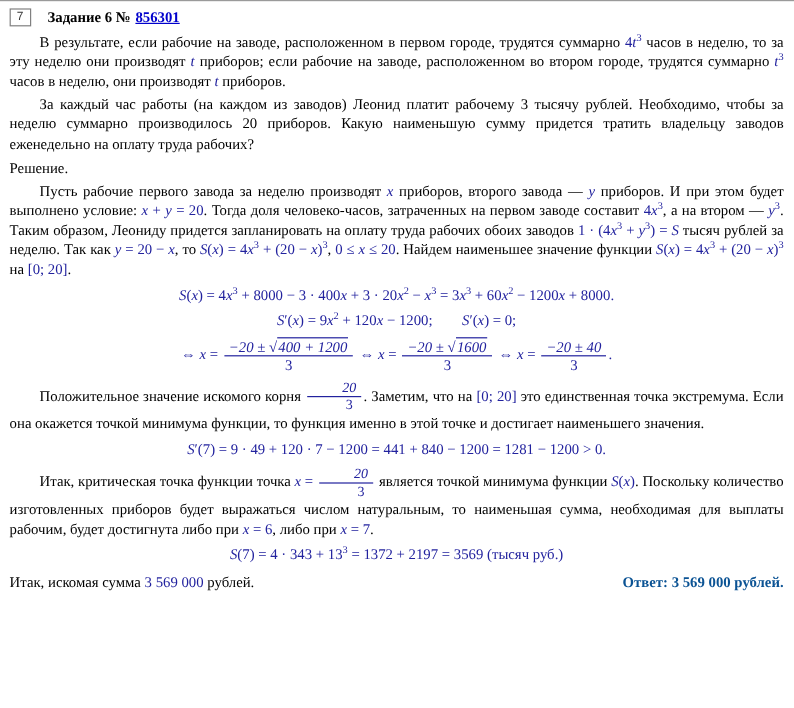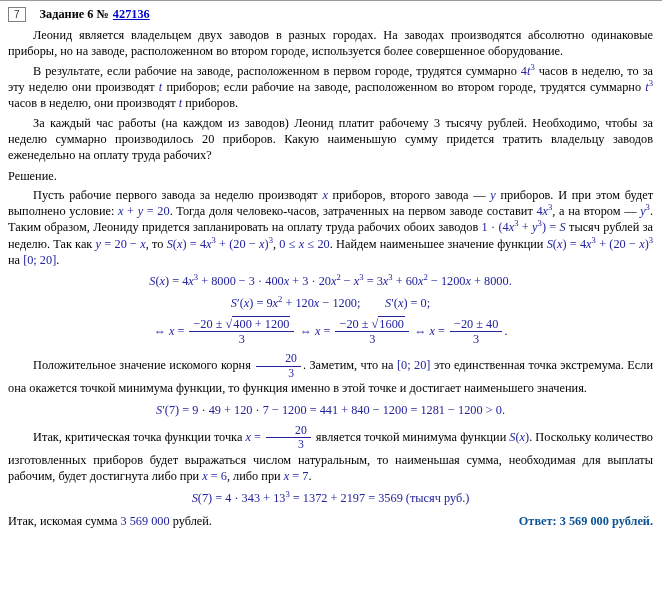--- a/index.html
+++ b/index.html
@@ -18,41 +18,40 @@
   }
   .title{font-weight:bold;}
   .link{color:var(--link);text-decoration:underline;cursor:pointer;margin-left:4px;font-weight:bold;}
   .para{margin:2px 0 3px;text-align:justify;text-indent:25px;line-height:1.33;}
   .label{font-weight:normal;margin:5px 0 3px;}
   .eq{text-align:center;margin:6px 0;line-height:1.25;}
   .m{color:var(--math);}
   .m i{font-style:italic;}
   sup{font-size:0.7em;line-height:0;}
   .frac{display:inline-block;vertical-align:middle;text-align:center;line-height:1.15;margin:0 2px;}
-  .fnum{display:block;border-bottom:1px solid currentColor;padding:0 4px;}
+  .fnum{display:block;border-bottom:1px solid currentColor;padding:0 4px;font-style:italic;}
   .fden{display:block;padding:0 4px;}
   .para .frac{font-size:0.95em;}
   .sqrt{white-space:nowrap;}
   .rad{border-top:1px solid currentColor;padding:0 1px;}
   .answer-row{display:flex;justify-content:space-between;align-items:baseline;margin:8px 0 0;}
   .answer{color:var(--answer);font-weight:bold;}
 </style>
 </head>
 <body>
 
 <div class="page">
 
   <div class="header">
     <span class="numbox">7</span>
     <span class="title">
-      <span>Задание 6 №</span><a class="link">427136</a>
+      <span>Задание 6 №</span><a class="link">856301</a>
     </span>
   </div>
 
-  <p class="para">Леонид является владельцем двух заводов в разных городах. На заводах производятся абсолютно одинаковые приборы, но на заводе, расположенном во втором городе, используется более совершенное оборудование.</p>
   <p class="para">В результате, если рабочие на заводе, расположенном в первом городе, трудятся суммарно <span class="m">4<i>t</i><sup>3</sup></span> часов в неделю, то за эту неделю они производят <span class="m"><i>t</i></span> приборов; если рабочие на заводе, расположенном во втором городе, трудятся суммарно <span class="m"><i>t</i><sup>3</sup></span> часов в неделю, они производят <span class="m"><i>t</i></span> приборов.</p>
   <p class="para">За каждый час работы (на каждом из заводов) Леонид платит рабочему 3 тысячу рублей. Необходимо, чтобы за неделю суммарно производилось 20 приборов. Какую наименьшую сумму придется тратить владельцу заводов еженедельно на оплату труда рабочих?</p>
 
   <p class="label">Решение.</p>
 
   <p class="para">Пусть рабочие первого завода за неделю производят <span class="m"><i>x</i></span> приборов, второго завода — <span class="m"><i>y</i></span> приборов. И при этом будет выполнено условие: <span class="m"><i>x</i> + <i>y</i> = 20</span>. Тогда доля человеко-часов, затраченных на первом заводе составит <span class="m">4<i>x</i><sup>3</sup></span>, а на втором — <span class="m"><i>y</i><sup>3</sup></span>. Таким образом, Леониду придется запланировать на оплату труда рабочих обоих заводов <span class="m">1 · (4<i>x</i><sup>3</sup> + <i>y</i><sup>3</sup>) = <i>S</i></span> тысяч рублей за неделю. Так как <span class="m"><i>y</i> = 20 − <i>x</i></span>, то <span class="m"><i>S</i>(<i>x</i>) = 4<i>x</i><sup>3</sup> + (20 − <i>x</i>)<sup>3</sup></span>, <span class="m">0 ≤ <i>x</i> ≤ 20</span>. Найдем наименьшее значение функции <span class="m"><i>S</i>(<i>x</i>) = 4<i>x</i><sup>3</sup> + (20 − <i>x</i>)<sup>3</sup></span> на <span class="m">[0; 20]</span>.</p>
 
   <div class="eq"><span class="m"><i>S</i>(<i>x</i>) = 4<i>x</i><sup>3</sup> + 8000 − 3 · 400<i>x</i> + 3 · 20<i>x</i><sup>2</sup> − <i>x</i><sup>3</sup> = 3<i>x</i><sup>3</sup> + 60<i>x</i><sup>2</sup> − 1200<i>x</i> + 8000.</span></div>
   <div class="eq"><span class="m"><i>S</i>′(<i>x</i>) = 9<i>x</i><sup>2</sup> + 120<i>x</i> − 1200;  <i>S</i>′(<i>x</i>) = 0;</span></div>
   <div class="eq"><span class="m">⇔ <i>x</i> = <span class="frac"><span class="fnum">−20 ± <span class="sqrt"><span>√</span><span class="rad">400 + 1200</span></span></span><span class="fden">3</span></span> ⇔ <i>x</i> = <span class="frac"><span class="fnum">−20 ± <span class="sqrt"><span>√</span><span class="rad">1600</span></span></span><span class="fden">3</span></span> ⇔ <i>x</i> = <span class="frac"><span class="fnum">−20 ± 40</span><span class="fden">3</span></span>.</span></div>

